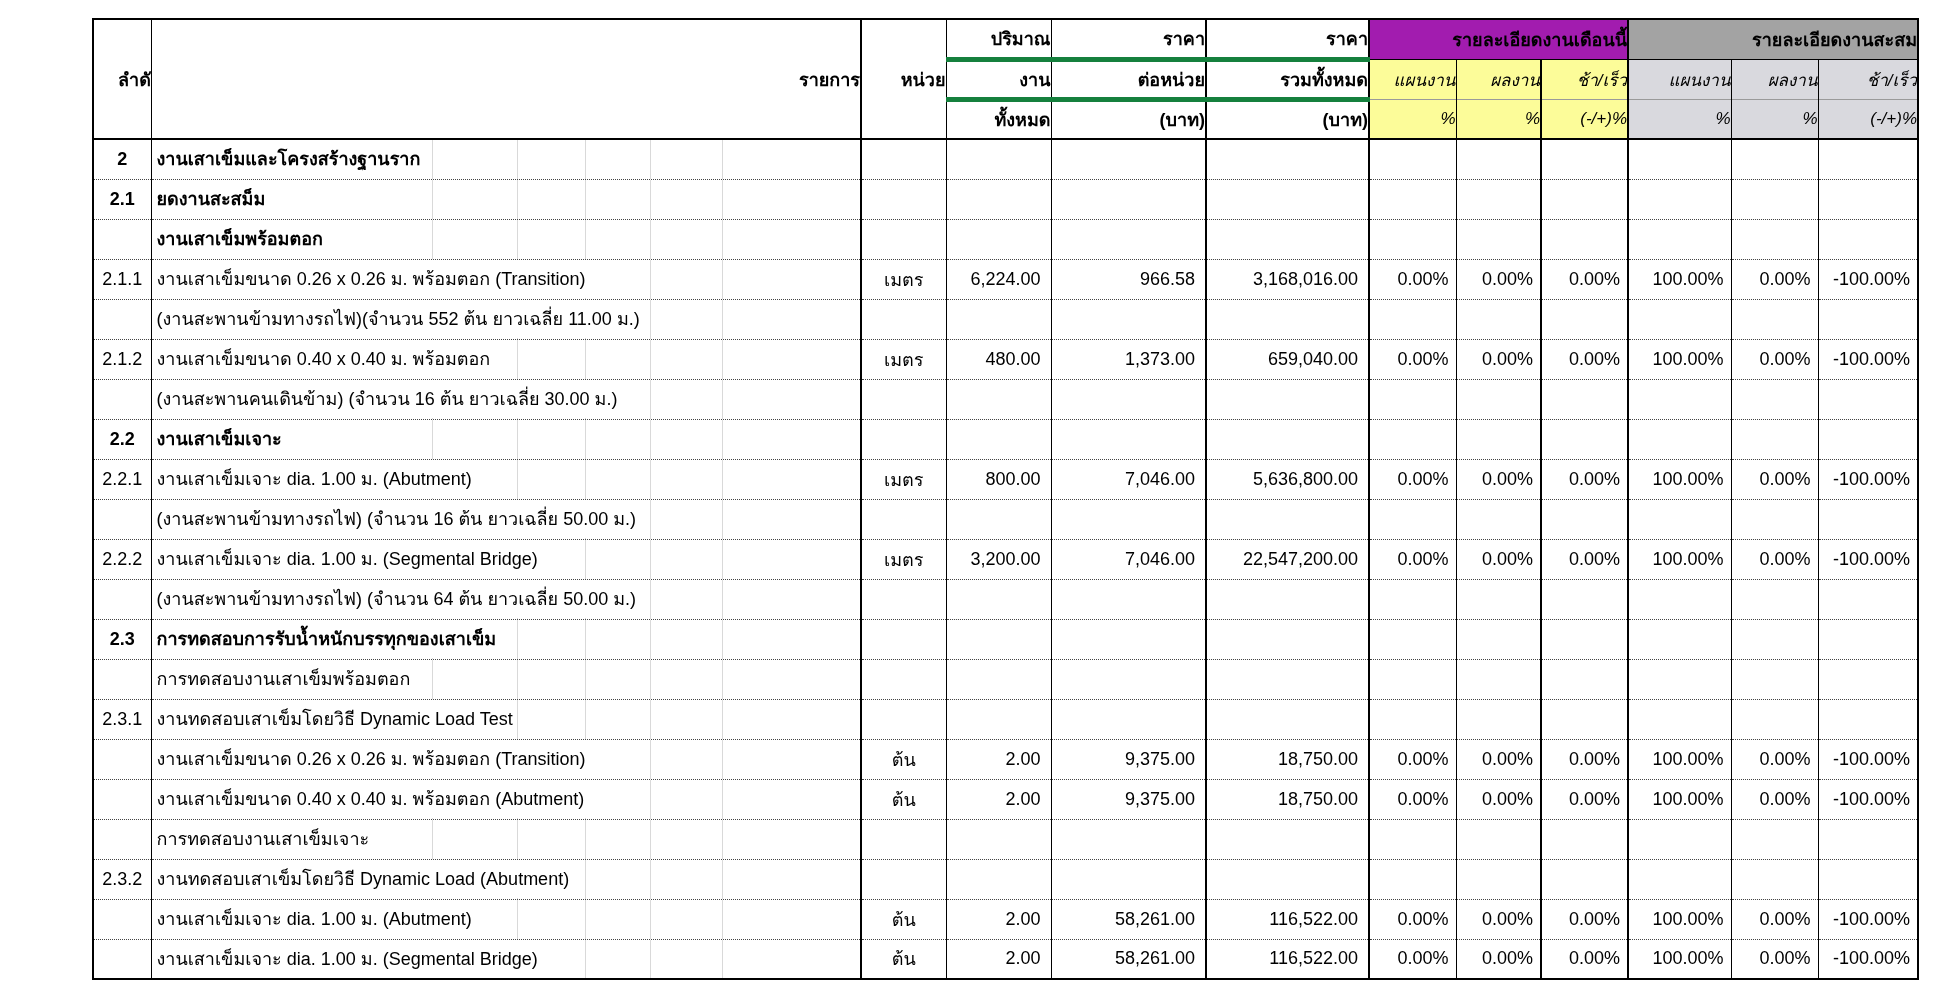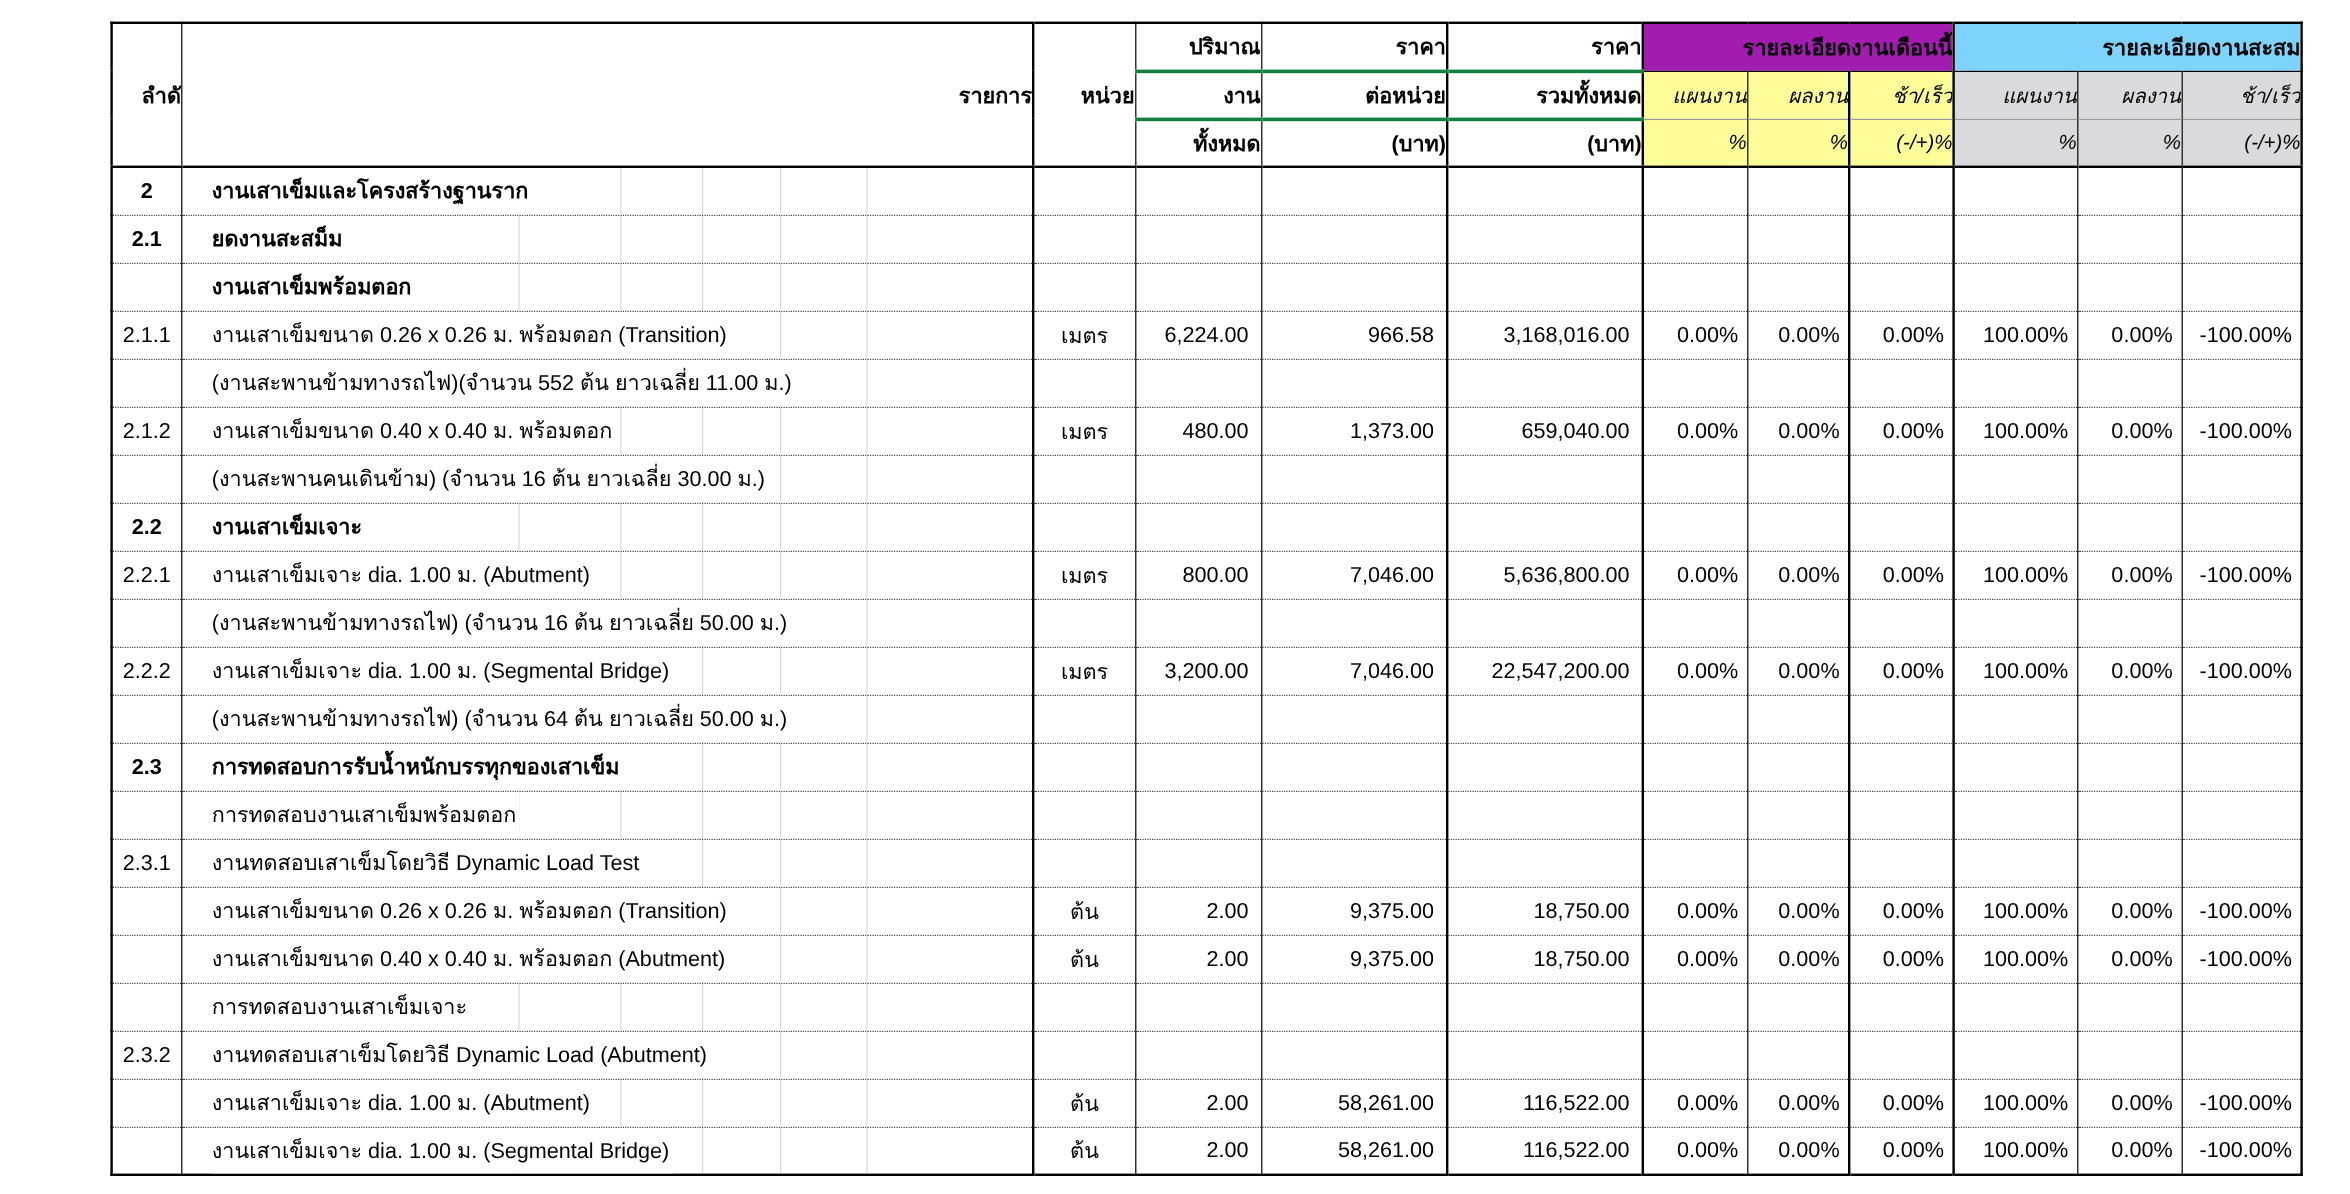--- a/index.html
+++ b/index.html
@@ -24,42 +24,42 @@
   tbody tr { height:40px; }
 
   
   .bl  { border-left:1px solid #000; }
   .blk { border-left:2px solid #000; }
 
   
   thead th { font-size:18px; font-weight:normal; text-align:right; vertical-align:middle; }
   .h-main { font-weight:bold; }
   .h-lab  { font-weight:normal; font-size:17px;font-style:italic; }
-  .h-sub  { border-top:3px solid #15803d;margin-top:41px; }   
+  .h-sub  { border-top:5px solid #15803d;margin-top:41px; }   
   .g-top  { border-top:1px solid #000; }      
   .p-top  { border-top:1px solid #9a9a9a; }   
   .h-bottom { border-bottom:2px solid #000;padding-left:24px; }
 
   
   tbody td { font-size:18px; vertical-align:middle; border-top:1px dotted #444; }
   td.c-no   { text-align:center; }
   td.c-desc {
     text-align:left; padding-left:5px;
     
     background-image:
       linear-gradient(#d9d9d9,#d9d9d9),
       linear-gradient(#d9d9d9,#d9d9d9),
       linear-gradient(#d9d9d9,#d9d9d9),
       linear-gradient(#d9d9d9,#d9d9d9),
       linear-gradient(#d9d9d9,#d9d9d9);
     background-repeat:no-repeat;
     background-size:1px 100%,1px 100%,1px 100%,1px 100%,1px 100%;
     background-position:280px 0,365px 0,433px 0,498px 0,570px 0;
   }
-  .desc-text { background:#ffffff; padding-right:3px; display:inline-block; line-height:38px;margin-left:20px; }
+  .desc-text { background:#ffffff; padding-right:3px; display:inline-block; line-height:38px; }
   td.c-unit { text-align:center;margin-left:10px; }
   td.num { text-align:right; padding-right:10px; }
   td.pct { text-align:right; padding-right:7px; }
   tr.bold td, tr.bold .desc-text { font-weight:bold; }
 </style>
 </head>
 <body style="background: rgb(255, 255, 255);">
 
 <div class="sheet">
   <table class="boq">
@@ -79,21 +79,21 @@
     </colgroup>
     <thead>
       <tr>
         <th rowspan="3" class="h-main h-bottom">ลำดับ</th>
         <th rowspan="3" class="h-main h-bottom bl">รายการ</th>
         <th rowspan="3" class="h-main h-bottom blk">หน่วย</th>
         <th class="h-main bl">ปริมาณ</th>
         <th class="h-main bl">ราคา</th>
         <th class="h-main blk">ราคา</th>
         <th colspan="3" class="h-main blk month-bg" style="background: #a21caf;">รายละเอียดงานเดือนนี้</th>
-        <th colspan="3" class="h-main blk cum-bg" style="background: #7dd3fc;">รายละเอียดงานสะสม</th>
+        <th colspan="3" class="h-main blk cum-bg" style="background: #a3a3a3;">รายละเอียดงานสะสม</th>
       </tr>
       <tr>
         <th class="h-main h-sub bl">งาน</th>
         <th class="h-main h-sub bl">ต่อหน่วย</th>
         <th class="h-main h-sub blk">รวมทั้งหมด</th>
         <th class="h-lab g-top blk month-bg" style="background: rgb(252, 252, 153);">แผนงาน</th>
         <th class="h-lab g-top bl month-bg" style="background: rgb(252, 252, 153);">ผลงาน</th>
         <th class="h-lab g-top blk month-bg" style="background: rgb(252, 252, 153);">ช้า/เร็ว</th>
         <th class="h-lab g-top blk cum-bg" style="background: rgb(217, 217, 222);">แผนงาน</th>
         <th class="h-lab g-top bl cum-bg" style="background: rgb(217, 217, 222);">ผลงาน</th>

